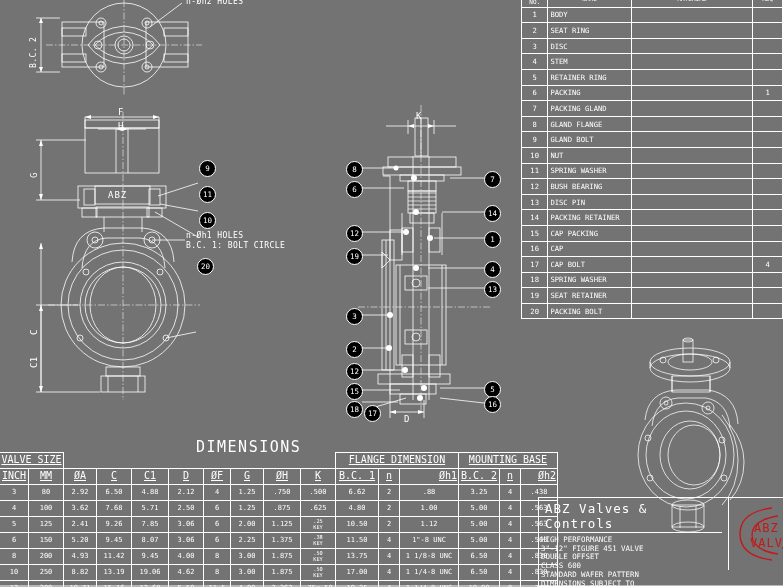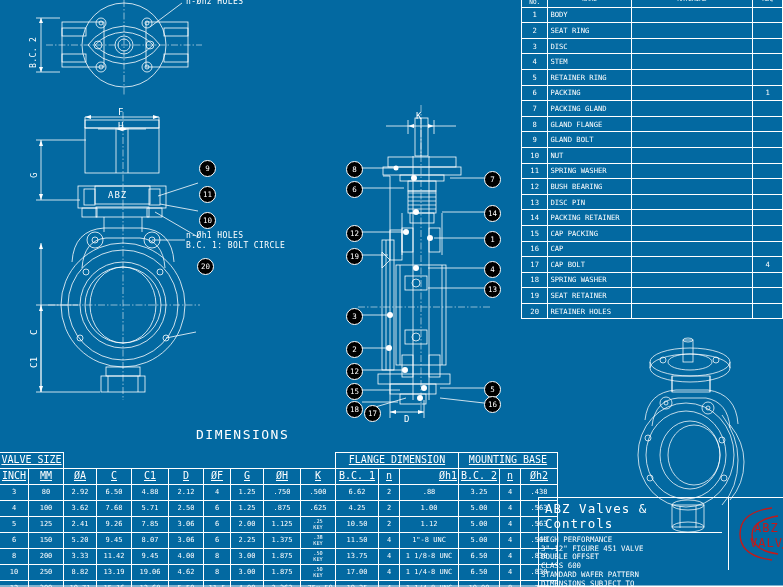--- a/index.html
+++ b/index.html
@@ -1,21 +1,21 @@
 <!DOCTYPE html>
 <html><head>
 <meta charset="utf-8">
 <style>
   html,body{margin:0;padding:0;background:#000;}
   body{
     width:783px;height:587px;overflow:hidden;position:relative;
     font-family:"DejaVu Sans Mono", monospace;
     color:#fff;
   }
-  .sheet{position:absolute;inset:0;background:#0369a1;}
+  .sheet{position:absolute;inset:0;background:#737373;}
   svg{display:block;}
   .cad{position:absolute;left:0;top:0;}
 
   
   .t{position:absolute;color:#fff;font-family:"DejaVu Sans Mono",monospace;
      font-size:8px;letter-spacing:.4px;white-space:nowrap;line-height:1;}
   .t.vert{transform-origin:0 0;transform:rotate(-90deg);}
 
   
   table{border-collapse:collapse;position:absolute;font-family:"DejaVu Sans Mono",monospace;}
@@ -503,28 +503,28 @@
           <td class="c-req"></td>
         </tr>
         <tr>
           <td class="c-no">19</td>
           <td class="c-name">SEAT RETAINER</td>
           <td class="c-mat"></td>
           <td class="c-req"></td>
         </tr>
         <tr>
           <td class="c-no">20</td>
-          <td class="c-name">RETAINER HOLES</td>
+          <td class="c-name">PACKING BOLT</td>
           <td class="c-mat"></td>
           <td class="c-req"></td>
         </tr>
       </tbody>
   </table>
 
-  <div class="t" style="left:196px;top:428px;font-size:13px;letter-spacing:1.5px;text-align:center;">DIMENSIONS</div>
+  <div class="t" style="left:196px;top:440px;font-size:15px;letter-spacing:1.5px;text-align:center;">DIMENSIONS</div>
 
   <table class="dims">
     <thead>
       <tr class="hdr-top">
         <th colspan="2">VALVE SIZE</th>
         <th class="nb"></th>
           <th class="nb"></th>
           <th class="nb"></th>
           <th class="nb"></th>
         <th class="nb"></th>
@@ -543,21 +543,21 @@
           <th style="width: 32px;">D</th>
           <th style="width: 24px;">ØF</th>
           <th style="width: 30px;">G</th>
           <th style="width: 34px;">ØH</th>
           <th style="width: 32px;">K</th>
           <th style="width: 40px;">B.C. 1</th>
           <th style="width: 18px;">n</th>
           <th style="width: 56px; text-align: right;">Øh1</th>
           <th style="width: 38px;">B.C. 2</th>
           <th style="width: 18px;">n</th>
-          <th style="width: 34px;">Øh2</th>
+          <th style="width: 34px; text-align: right;">Øh2</th>
         </tr>
     </thead>
     <tbody id="dims-body">
         <tr>
           <td>3</td>
           <td>80</td>
           <td>2.92</td>
           <td>6.50</td>
           <td>4.88</td>
           <td>2.12</td>
@@ -576,21 +576,21 @@
           <td>4</td>
           <td>100</td>
           <td>3.62</td>
           <td>7.68</td>
           <td>5.71</td>
           <td>2.50</td>
           <td>6</td>
           <td>1.25</td>
           <td>.875</td>
           <td>.625</td>
-          <td>4.25</td>
+          <td>4.80</td>
           <td>2</td>
           <td>1.00</td>
           <td>5.00</td>
           <td>4</td>
           <td>.563</td>
         </tr>
         <tr>
           <td>5</td>
           <td>125</td>
           <td>2.41</td>
@@ -628,21 +628,21 @@
           <td>11.50</td>
           <td>4</td>
           <td>1"-8 UNC</td>
           <td>5.00</td>
           <td>4</td>
           <td>.563</td>
         </tr>
         <tr>
           <td>8</td>
           <td>200</td>
-          <td>3.33</td>
+          <td>4.93</td>
           <td>11.42</td>
           <td>9.45</td>
           <td>4.00</td>
           <td>8</td>
           <td>3.00</td>
           <td>1.875</td>
           <td class="key">
             <div>.50</div>
             <div>KEY</div>
           </td>

